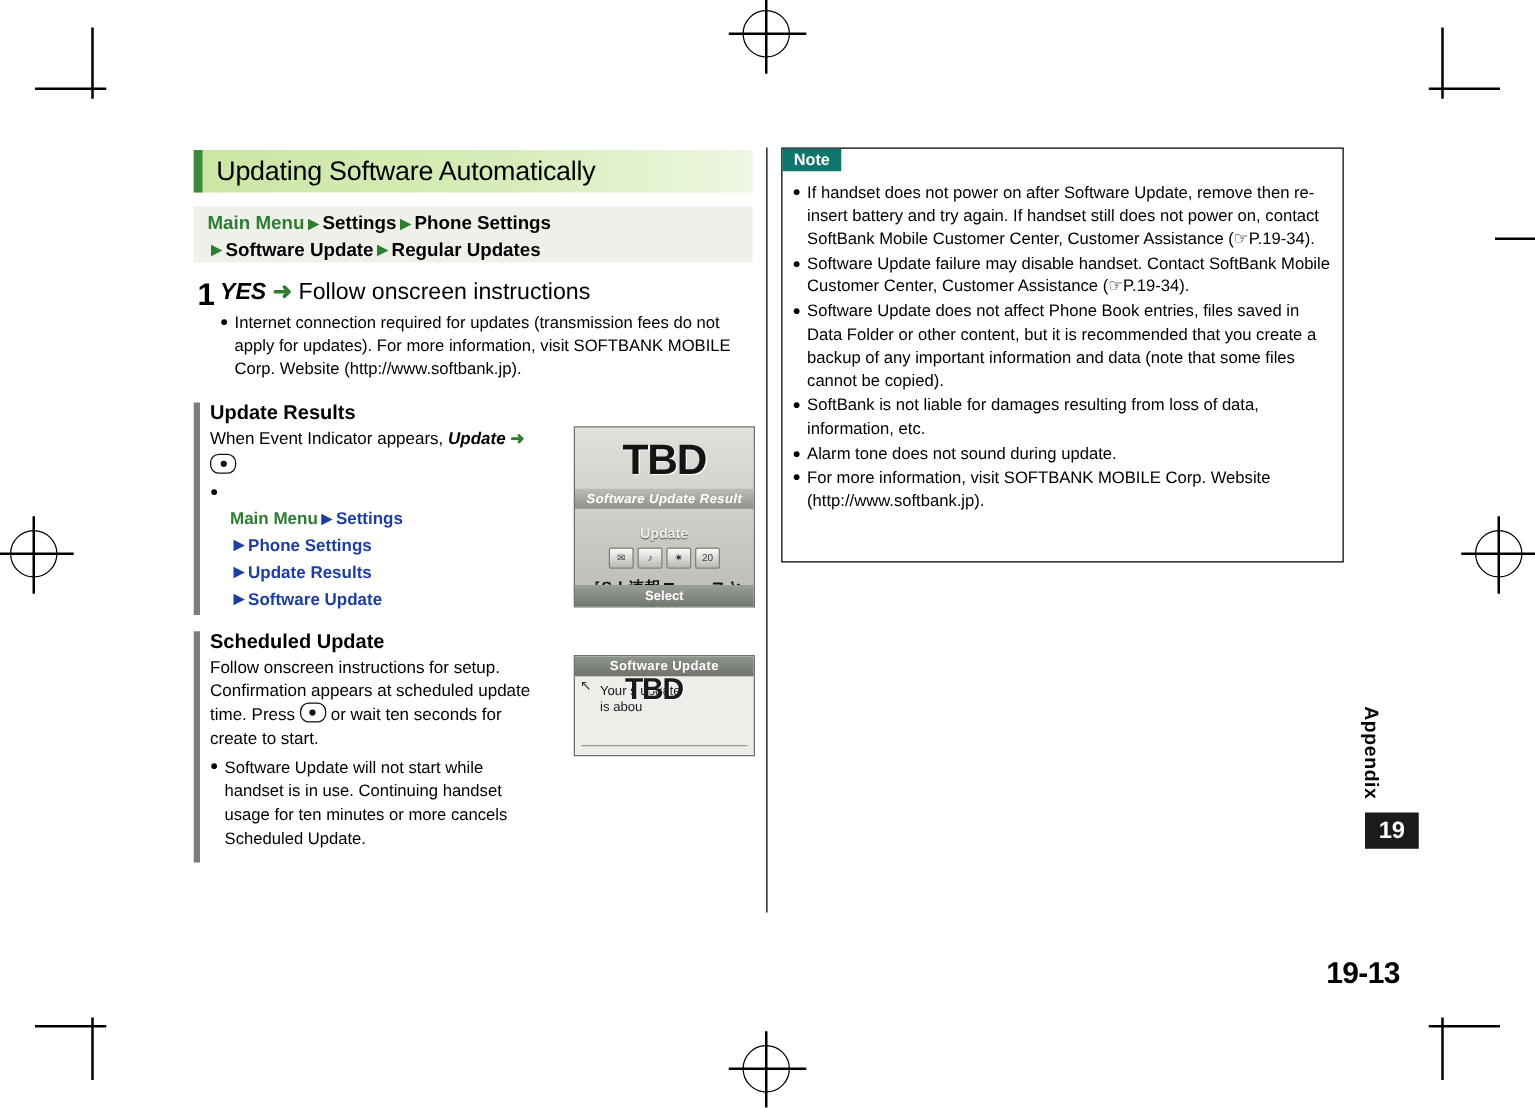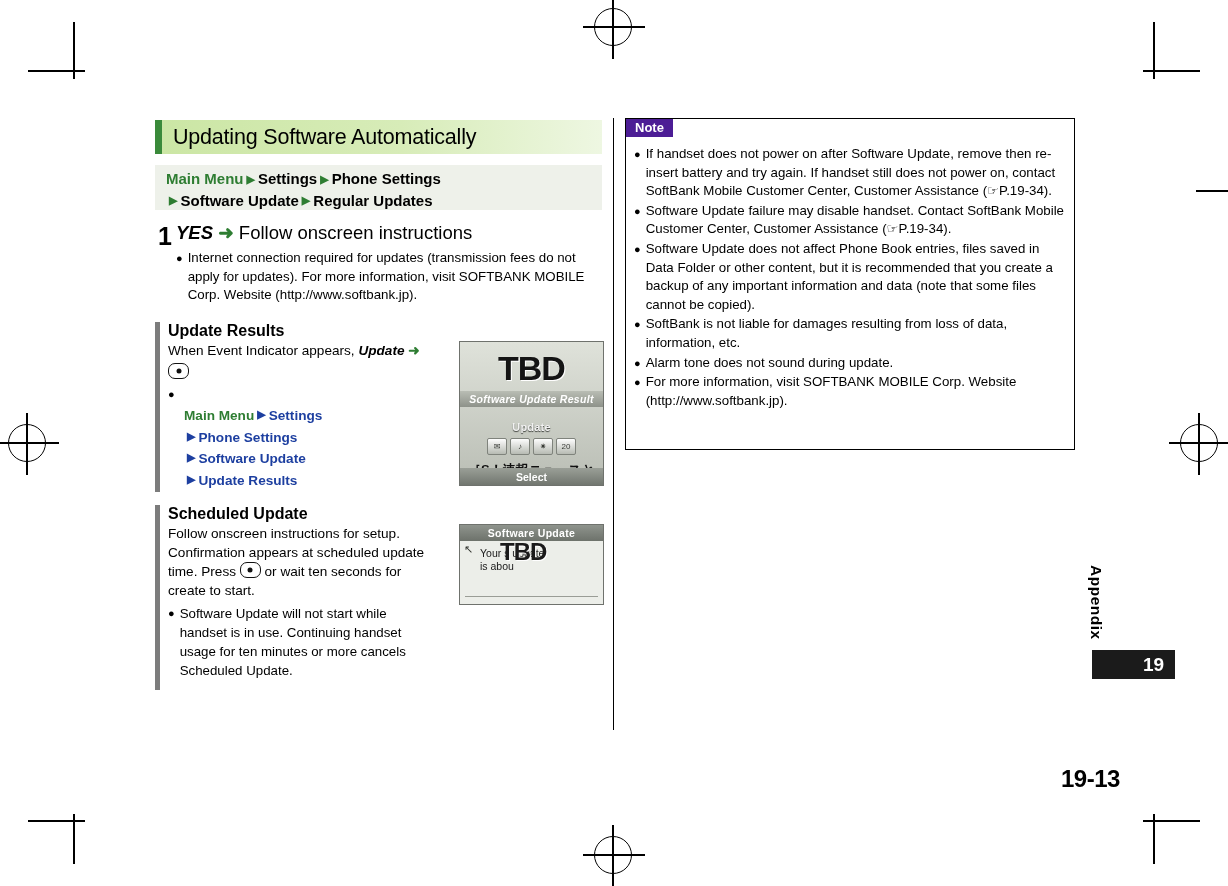--- a/index.html
+++ b/index.html
@@ -336,21 +336,21 @@
     top: 118px;
     width: 450px;
     height: 332px;
     border: 1.5px solid #000;
     box-sizing: border-box;
     background: #fff;
   }
   .note-tab {
     position: absolute;
     left: 0; top: 0;
-    background: #4c1d95;
+    background: #0f766e;
     color: #fff;
     font-size: 13px;
     font-weight: bold;
     padding: 1px 9px 2px 9px;
   }
   .note-list {
     margin: 26px 9px 0 8px;
   }
   .note-row {
     display: flex;
@@ -376,21 +376,20 @@
     top: 650px;
     width: 43px;
     height: 29px;
     background: #1b1b1b;
     color: #fff;
     font-size: 19px;
     font-weight: bold;
     display: flex;
     align-items: center;
     justify-content: center;
-    padding-left: 40px;
   }
   .folio {
     position: absolute;
     left: 1061px;
     top: 765px;
     font-size: 24px;
     font-weight: bold;
     letter-spacing: -0.5px;
   }
 </style>
@@ -459,24 +458,24 @@
           <span class="dot">●</span>
         </div>
         <div class="sub-steps">
           <div>
             <span class="crumb-green">Main Menu</span><span class="tri tri-blue">▶</span><span>Settings</span>
           </div>
           <div>
             <span class="tri tri-blue">▶</span><span>Phone Settings</span>
           </div>
           <div>
-            <span class="tri tri-blue">▶</span><span>Software Update</span>
+            <span class="tri tri-blue">▶</span><span>Update Results</span>
           </div>
           <div>
-            <span class="tri tri-blue">▶</span><span>Update Results</span>
+            <span class="tri tri-blue">▶</span><span>Software Update</span>
           </div>
         </div>
       </div>
     </div>
   </div>
 
   <div class="subsec" style="top:505px; height:185px; width:300px;">
     <div class="accent" style="height:185px;"></div>
     <h3>Scheduled Update</h3>
     <div class="body">

